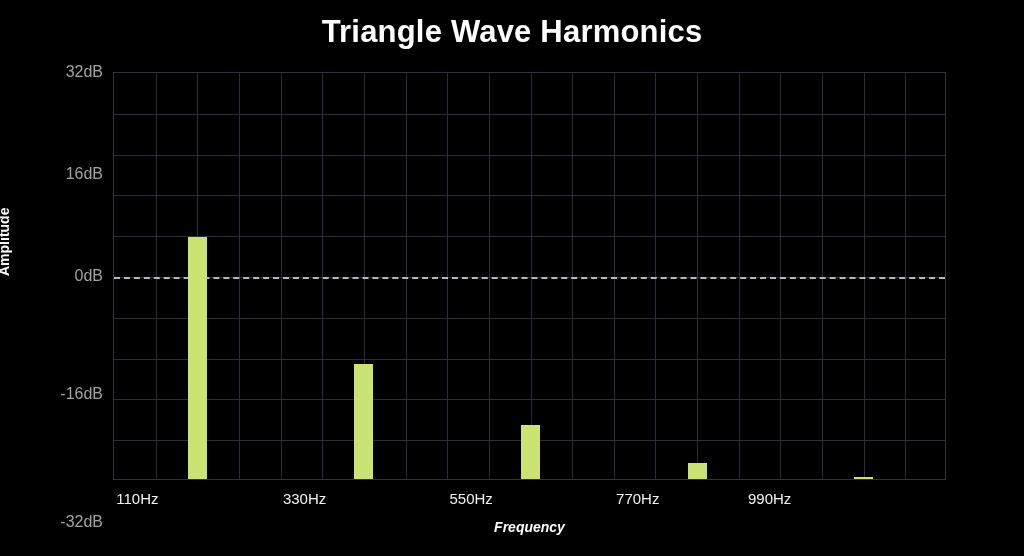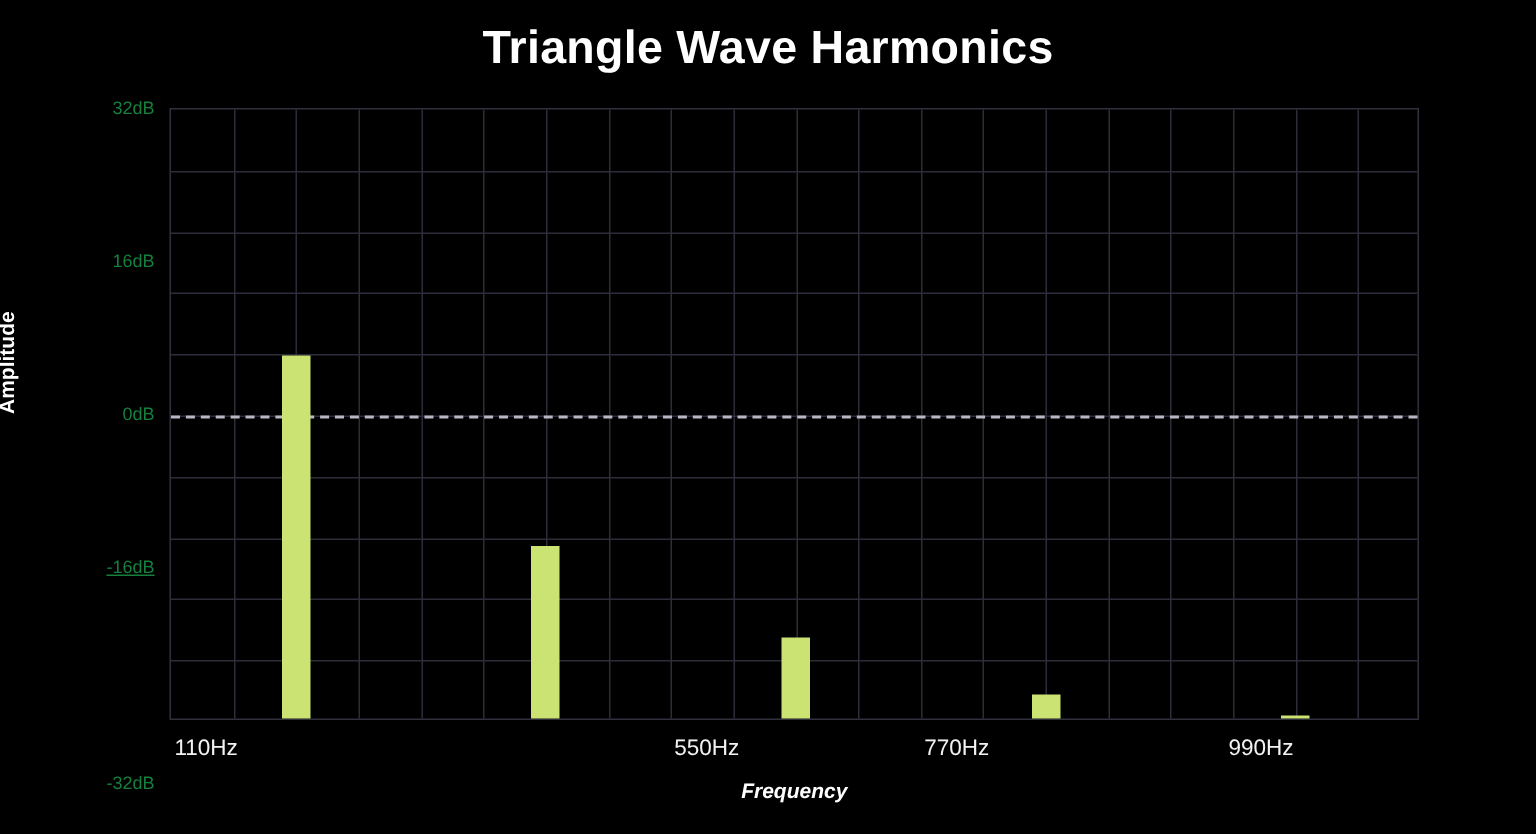--- a/index.html
+++ b/index.html
@@ -79,22 +79,22 @@
     background: #cbe373;
     width: 19px;
   }
 
   
   .ytick {
     position: absolute;
     right: 0;
     width: 100px;
     text-align: right;
-    color: #15803d;
-    font-size: 12px;
+    color: #a3a3a3;
+    font-size: 16px;
     white-space: nowrap;
     transform: translateY(-50%);
   }
   #ytick-wrap {
     position: absolute;
     left: 0px;
     top: 72px;
     width: 103px;
     height: 408px;
   }
@@ -187,28 +187,29 @@
         <div class="bar" title="110Hz: 6dB" style="left: 73.8px; height: 242.25px; background: rgb(203, 227, 115);"></div>
         <div class="bar" title="330Hz: -14dB" style="left: 240.4px; height: 114.75px; background: rgb(203, 227, 115);"></div>
         <div class="bar" title="550Hz: -23.5dB" style="left: 407px; height: 54.1875px; background: rgb(203, 227, 115);"></div>
         <div class="bar" title="770Hz: -29.5dB" style="left: 573.6px; height: 15.9375px; background: rgb(203, 227, 115);"></div>
         <div class="bar" title="990Hz: -32dB" style="left: 740.2px; height: 2px; background: rgb(203, 227, 115);"></div>
       </div>
   </div>
 
   <div id="ytick-wrap">
       <div class="ytick" style="top: 408px; margin-top: 42px;">-32dB</div>
-      <div class="ytick" style="top: 306px; text-decoration: underline;">-16dB</div>
+      <div class="ytick" style="top: 322px;">-16dB</div>
       <div class="ytick" style="top: 204px;">0dB</div>
       <div class="ytick" style="top: 102px;">16dB</div>
       <div class="ytick" style="top: 0px;">32dB</div>
     </div>
   <div id="xtick-wrap">
       <div class="xtick" style="left: 83.3px;">110Hz</div>
+      <div class="xtick" style="left: 249.9px;">330Hz</div>
       <div class="xtick" style="left: 416.5px;">550Hz</div>
       <div class="xtick" style="left: 583.1px;">770Hz</div>
-      <div class="xtick" style="left: 786px;">990Hz</div>
+      <div class="xtick" style="left: 715px;">990Hz</div>
     </div>
 
   <div id="ylabel">Amplitude</div>
   <div id="xlabel">Frequency</div>
 
 </div>
 
 </body></html>

